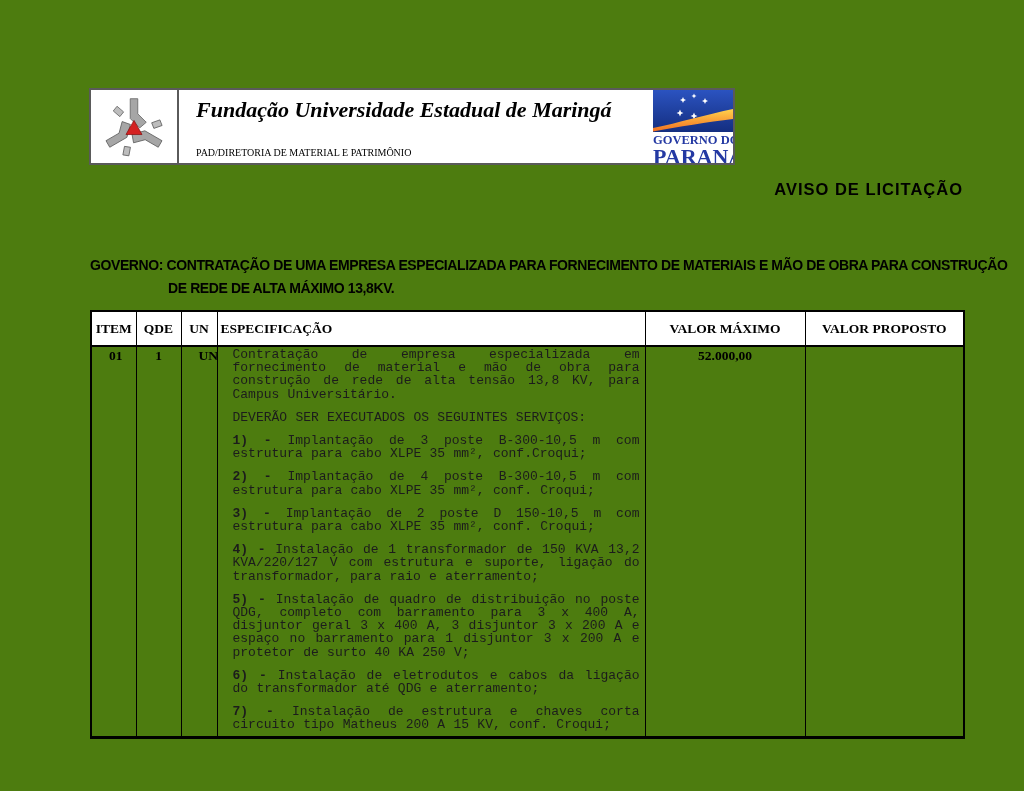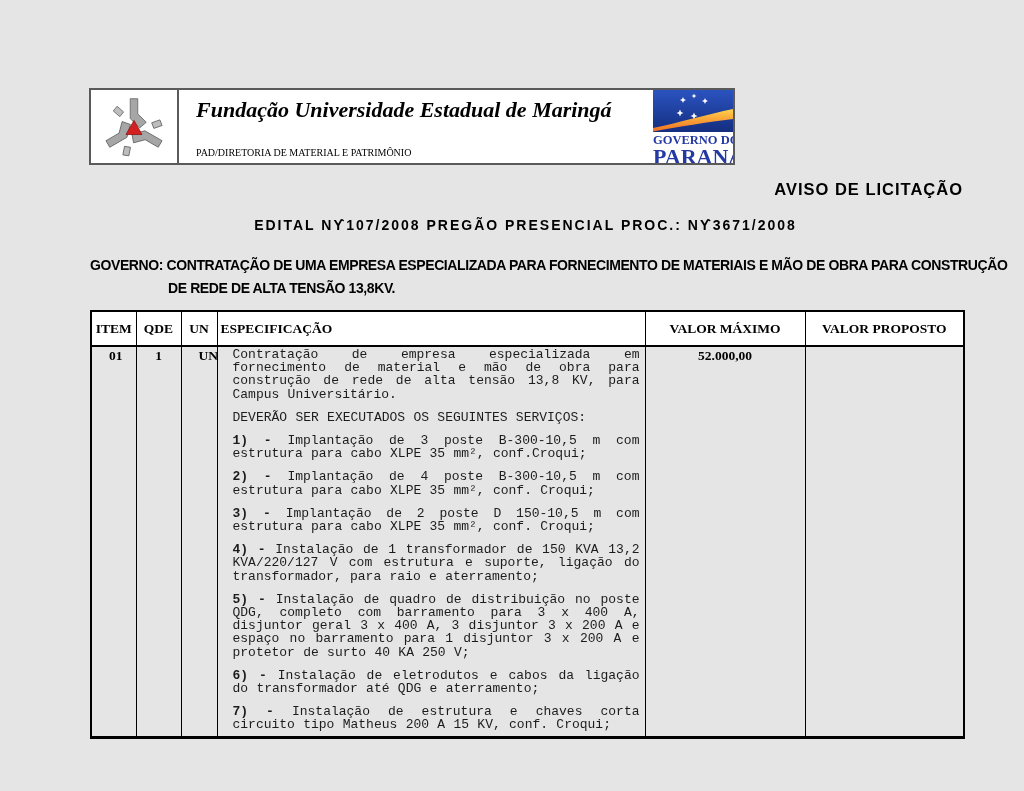--- a/index.html
+++ b/index.html
@@ -1,16 +1,16 @@
 <!DOCTYPE html>
 <html><head>
 <meta charset="utf-8">
 <style>
   html,body{margin:0;padding:0;background:#fff;}
-  .doc{position:relative;width:1024px;height:791px;background:#e5e5e5;overflow:hidden;
+  .doc{position:relative;width:1024px;height:791px;background:#4d7c0f;overflow:hidden;
        font-family:"Liberation Sans",sans-serif;color:#000;}
 
   
   .header-box{position:absolute;left:89px;top:88px;width:646px;height:77px;
               border:2px solid #5a5a5a;box-sizing:border-box;display:flex;background:#fff;}
   .logo-cell{width:88px;border-right:2px solid #5a5a5a;box-sizing:border-box;
              display:flex;align-items:center;justify-content:center;}
   .title-cell{flex:1;padding:7px 0 0 17px;overflow:hidden;}
   .inst-title{font-family:"Liberation Serif",serif;font-weight:bold;font-style:italic;
               font-size:22px;line-height:26px;white-space:nowrap;}
@@ -97,22 +97,21 @@
           <path d="M0,-3 L0.9,-0.9 L3,0 L0.9,0.9 L0,3 L-0.9,0.9 L-3,0 L-0.9,-0.9 Z" transform="translate(41,26) scale(1.15)"></path>
         </g>
         <path d="M0,38 C25,33 55,24 80,19 L80,29 C55,32 25,37 0,41.5 Z" fill="url(#go)"></path>
       </svg>
       <div class="gov-line1">GOVERNO DO</div>
       <div class="gov-line2">PARANÁ</div>
     </div>
   </div>
 
   <div class="aviso">AVISO DE LICITAÇÃO</div>
-  <div class="edital">EDITAL Nϒ107/2008 PREGÃO PRESENCIAL PROC.: Nϒ3671/2008</div>
-  <p class="objeto"><span>GOVERNO:</span> <span>CONTRATAÇÃO DE UMA EMPRESA ESPECIALIZADA PARA FORNECIMENTO DE MATERIAIS E MÃO DE OBRA PARA CONSTRUÇÃO DE REDE DE ALTA TENSÃO 13,8KV.</span></p>
+  <p class="objeto"><span>GOVERNO:</span> <span>CONTRATAÇÃO DE UMA EMPRESA ESPECIALIZADA PARA FORNECIMENTO DE MATERIAIS E MÃO DE OBRA PARA CONSTRUÇÃO DE REDE DE ALTA MÁXIMO 13,8KV.</span></p>
 
   <table class="spec-table">
     <colgroup>
       <col style="width:45px">
         <col style="width:45px">
         <col style="width:36px">
       <col style="width:428px">
         <col style="width:160px">
         <col style="width:159px">
     </colgroup>

